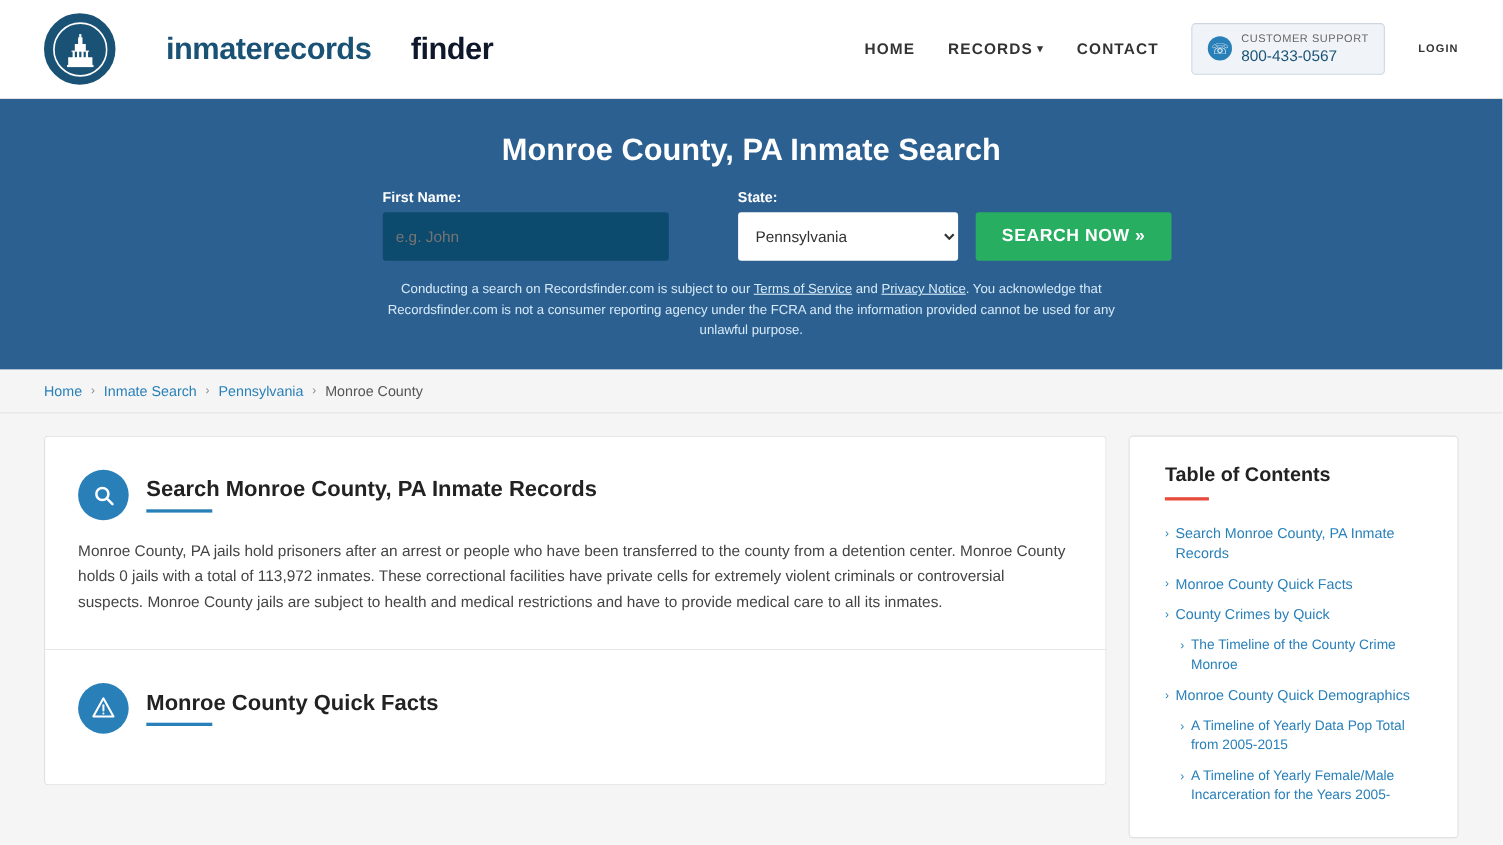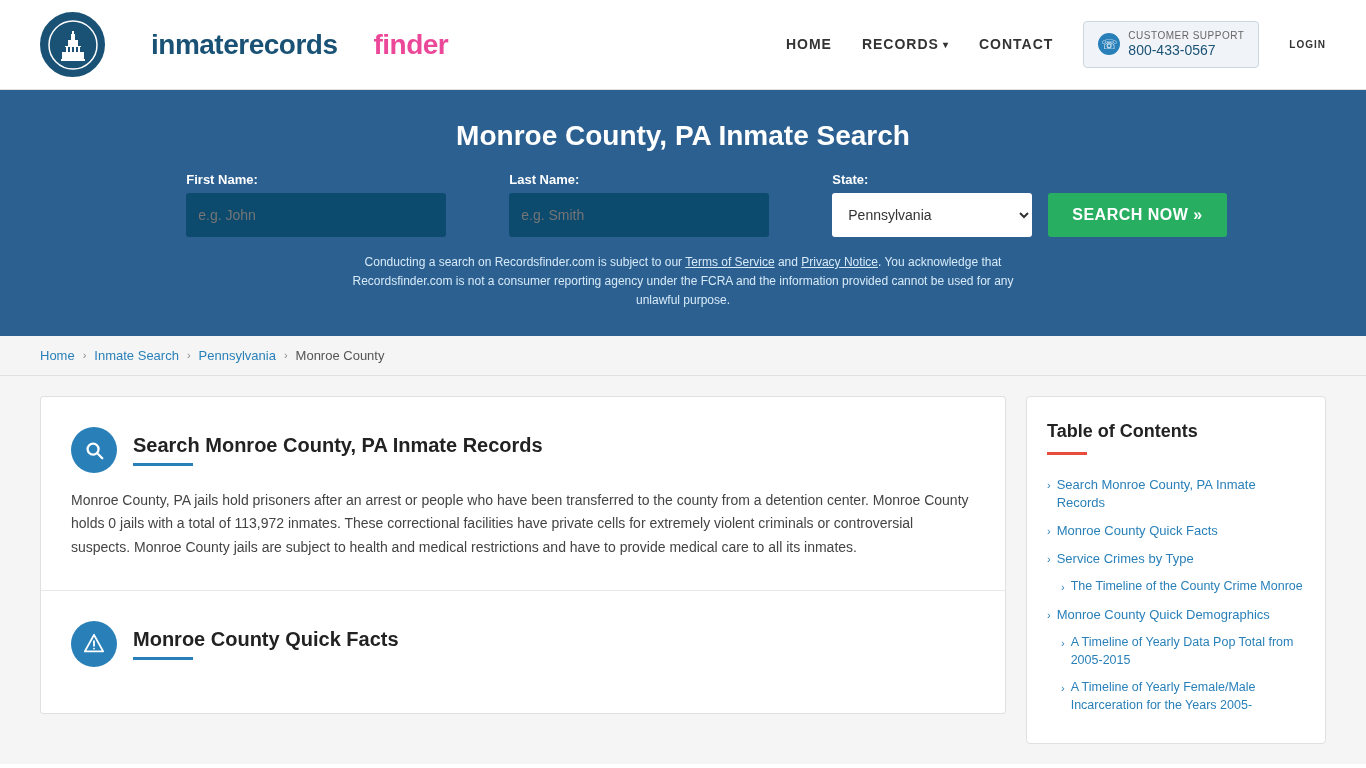--- a/index.html
+++ b/index.html
@@ -40,21 +40,21 @@
       color: #1a5276;
       font-weight: 300;
       letter-spacing: -0.5px;
     }
     .logo-text span {
       font-weight: 700;
       color: #1a5276;
       margin-left: 36px;
     }
     .logo-text .finder {
-      color: #ec4899;
+      color: #0f172a;
       font-weight: 700;
     }
 
     .nav-area {
       display: flex;
       align-items: center;
       gap: 30px;
     }
     .nav-item {
       font-size: 14px;
@@ -293,21 +293,21 @@
       font-size: 14px;
       color: #444;
       line-height: 1.7;
     }
 
     
     .toc-card {
       background: #fff;
       border: 1px solid #e0e0e0;
       border-radius: 4px;
-      padding: 24px 20px;
+      padding: 24px 32px;
     }
     .toc-title {
       font-size: 18px;
       font-weight: 700;
       color: #222;
       margin-bottom: 10px;
     }
     .toc-divider {
       width: 40px;
       height: 3px;
@@ -391,24 +391,20 @@
     <a class="login-btn">LOGIN</a>
   </nav>
 </header>
 
 <section class="hero">
   <h1 class="hero-title">Monroe County, PA Inmate Search</h1>
   <div class="search-form">
     <div class="form-group">
       <label>First Name:</label>
       <input type="text" class="form-input" placeholder="e.g. John" style="">
-    </div>
-    <div class="form-group">
-      <label>Last Name:</label>
-      <input type="text" class="form-input" placeholder="e.g. Smith" style="">
     </div>
     <div class="form-group">
       <label>State:</label>
       <select class="state-select"><option>Pennsylvania</option></select>
     </div>
     <button class="search-btn">SEARCH NOW »</button>
   </div>
   <p class="disclaimer">
     Conducting a search on Recordsfinder.com is subject to our <a>Terms of Service</a> and <a>Privacy Notice</a>. You acknowledge that Recordsfinder.com is not a consumer reporting agency under the FCRA and the information provided cannot be used for any unlawful purpose.
   </p>
@@ -473,21 +469,21 @@
         </li>
         <li class="toc-item">
           <a>
             <span class="toc-chevron">›</span>
             <span>Monroe County Quick Facts</span>
           </a>
         </li>
         <li class="toc-item">
           <a>
             <span class="toc-chevron">›</span>
-            <span>Service Crimes by Type</span>
+            <span>County Crimes by Quick</span>
           </a>
         </li>
         <li class="toc-item toc-sub-item">
           <a>
             <span class="toc-chevron">›</span>
             <span>The Timeline of the County Crime Monroe</span>
           </a>
         </li>
         <li class="toc-item">
           <a>

